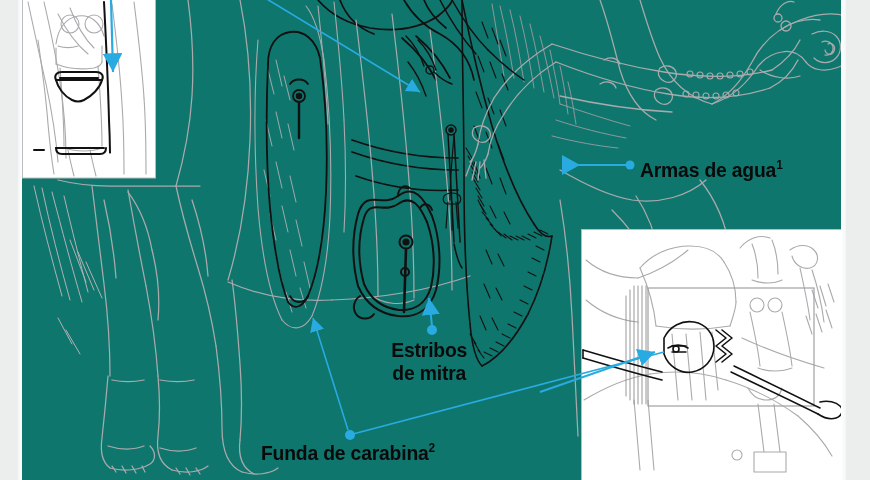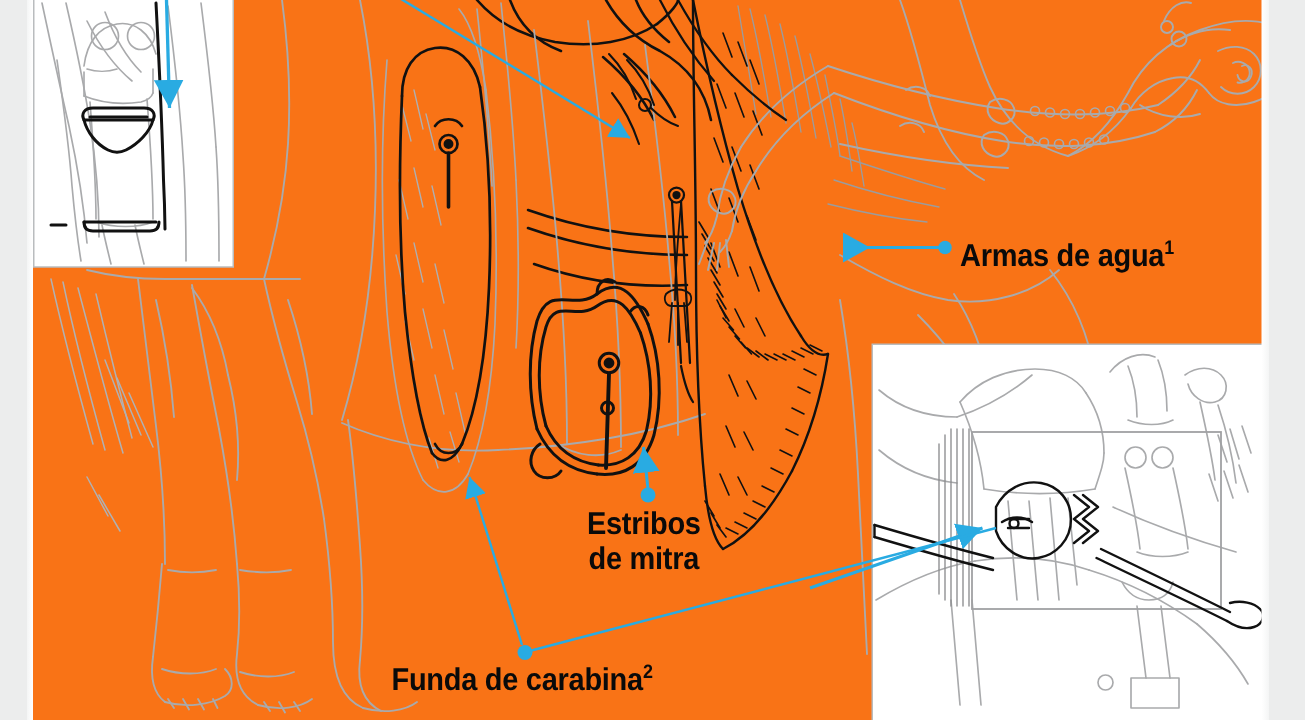--- a/index.html
+++ b/index.html
@@ -3,21 +3,21 @@
 <meta charset="utf-8">
 <style>
   html,body{margin:0;padding:0;}
   body{
     width:870px;height:480px;
     background:#ffffff;
     font-family:"Liberation Sans","DejaVu Sans",sans-serif;
     overflow:hidden;
     position:relative;
   }
-  #stage{position:absolute;inset:0;width:870px;height:480px;overflow:hidden;background:#f97316;}
+  #stage{position:absolute;inset:0;width:870px;height:480px;overflow:hidden;background:#0f766e;}
 
   
   .margin-strip{position:absolute;top:0;height:480px;background:#eceded;}
   .margin-strip.left{left:0;width:18px;border-right:1px solid #e3e4e4;}
   .margin-strip.right{right:0;width:24px;border-left:1px solid #e3e4e4;}
   .margin-strip.left:after{content:"";position:absolute;right:-4px;top:0;width:4px;height:100%;
     background:linear-gradient(to right,#f4f5f5,#ffffff);}
   .margin-strip.right:before{content:"";position:absolute;left:-5px;top:0;width:5px;height:100%;
     background:linear-gradient(to left,#f4f5f5,#ffffff);}
 

